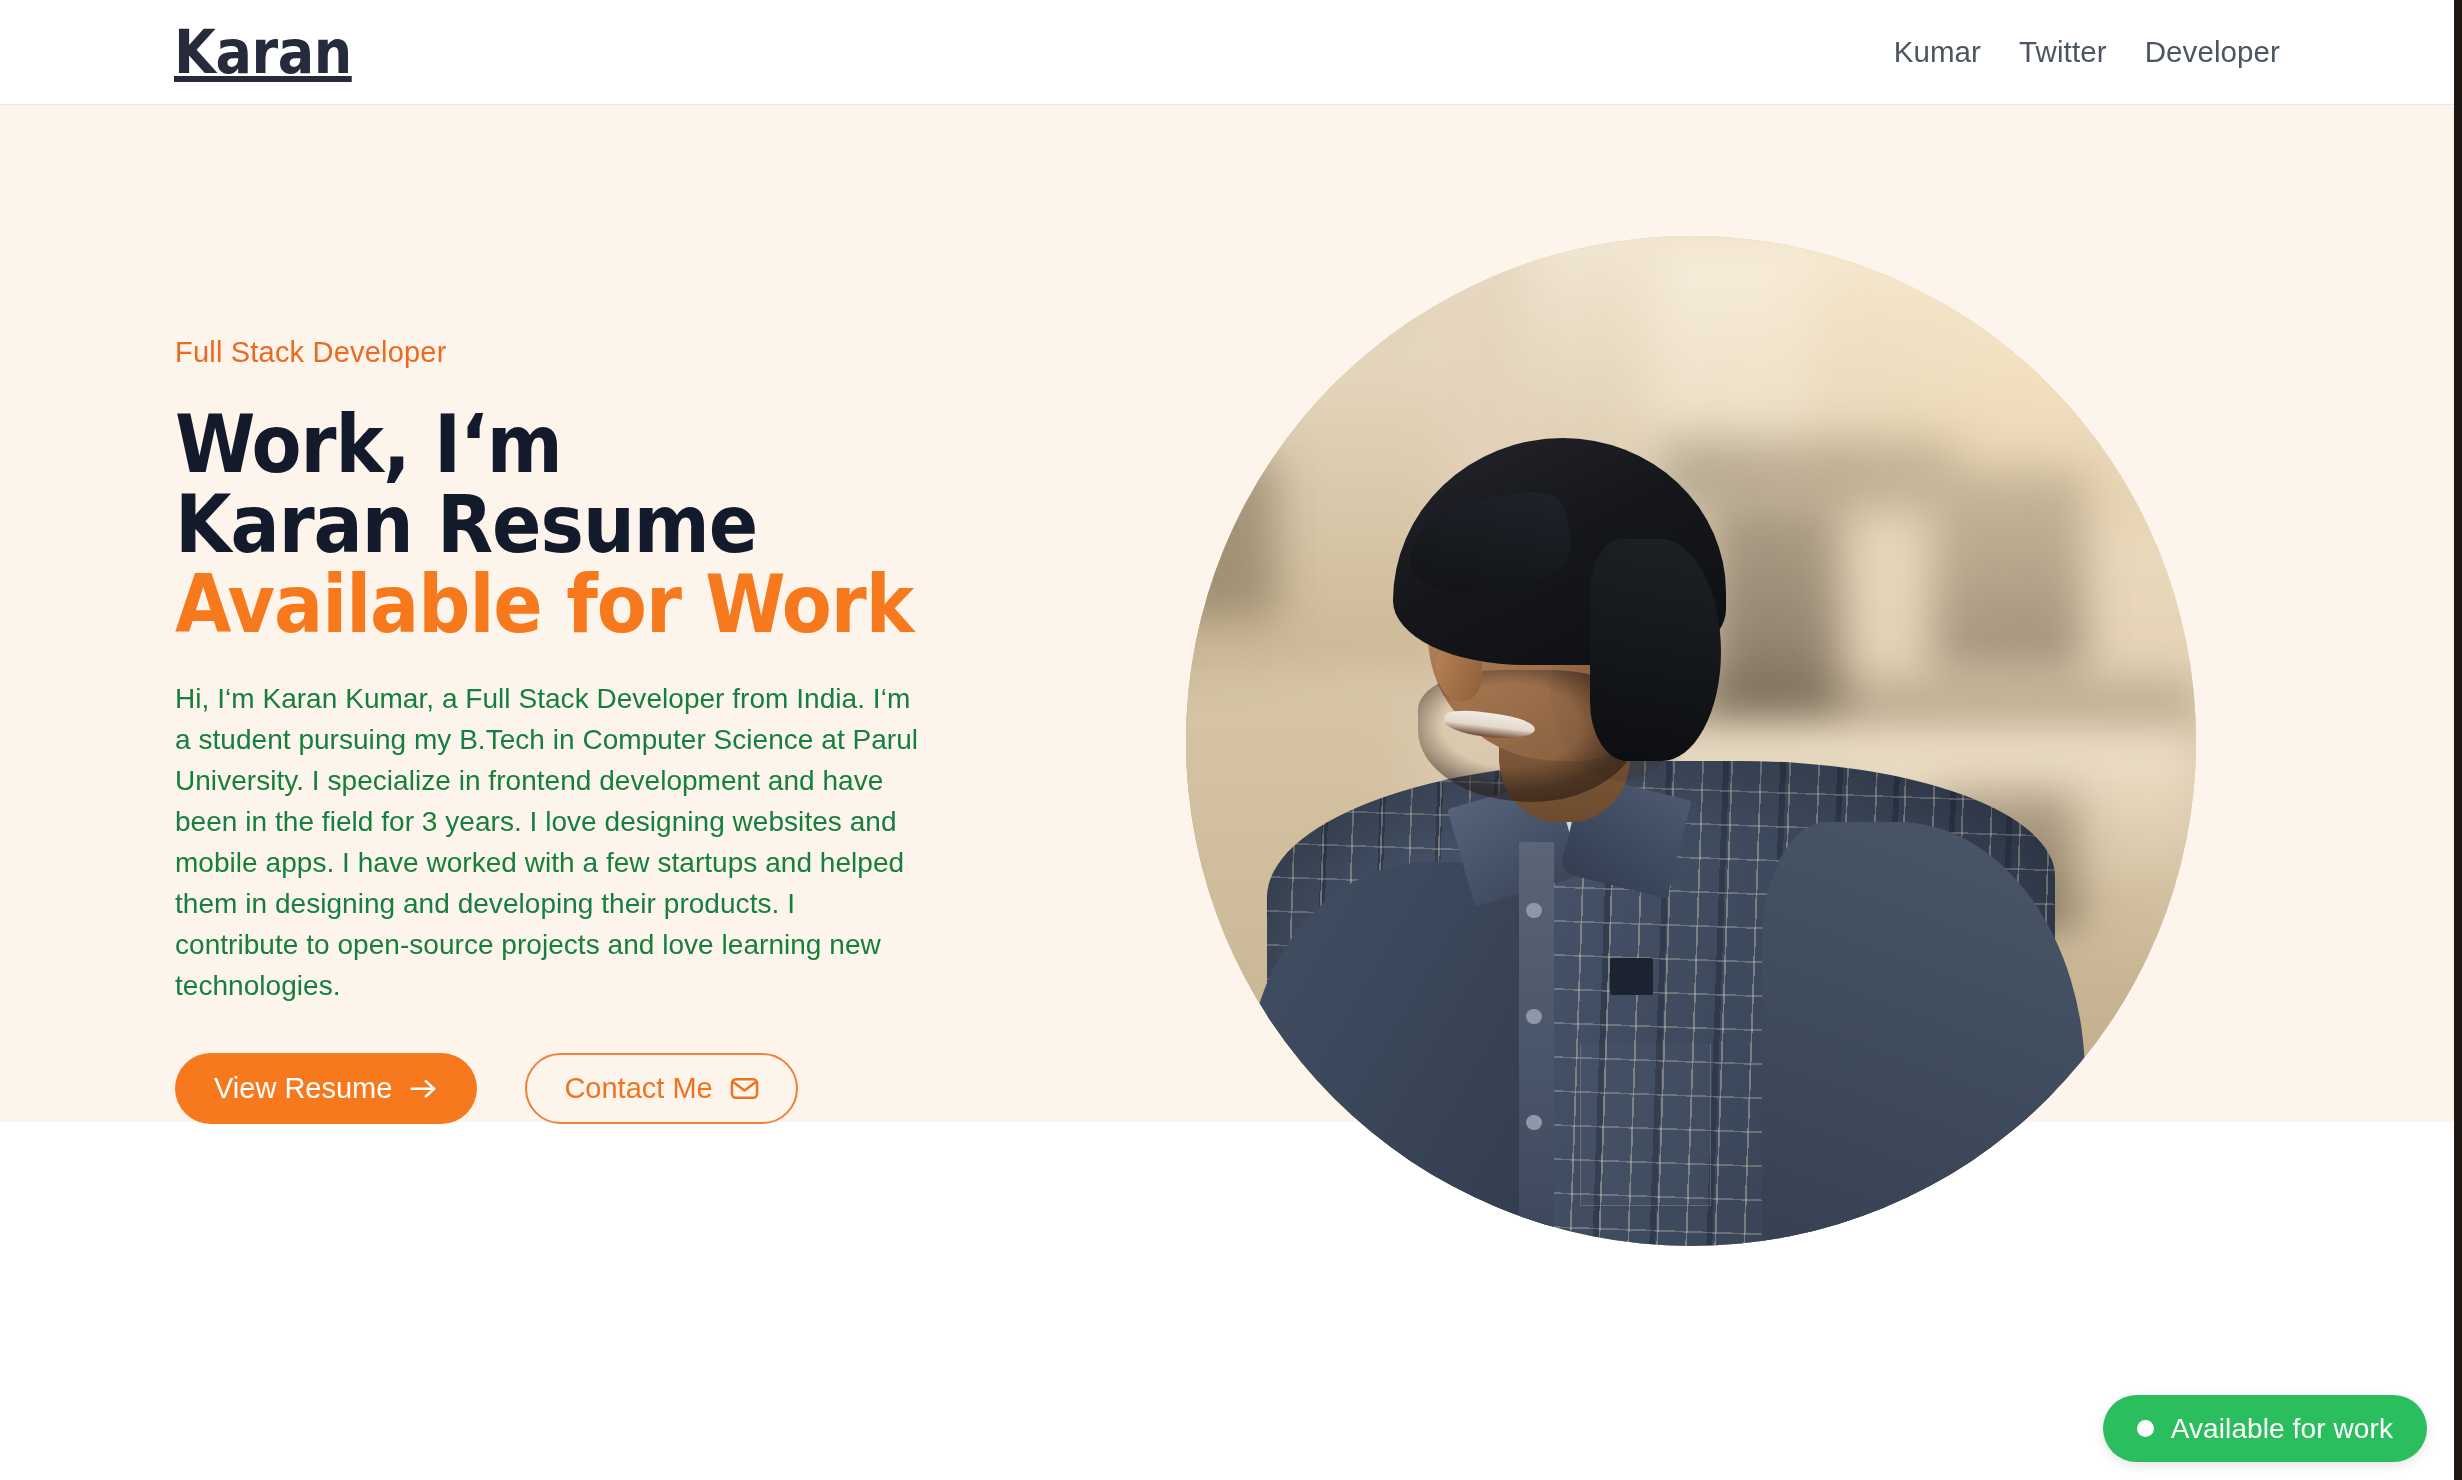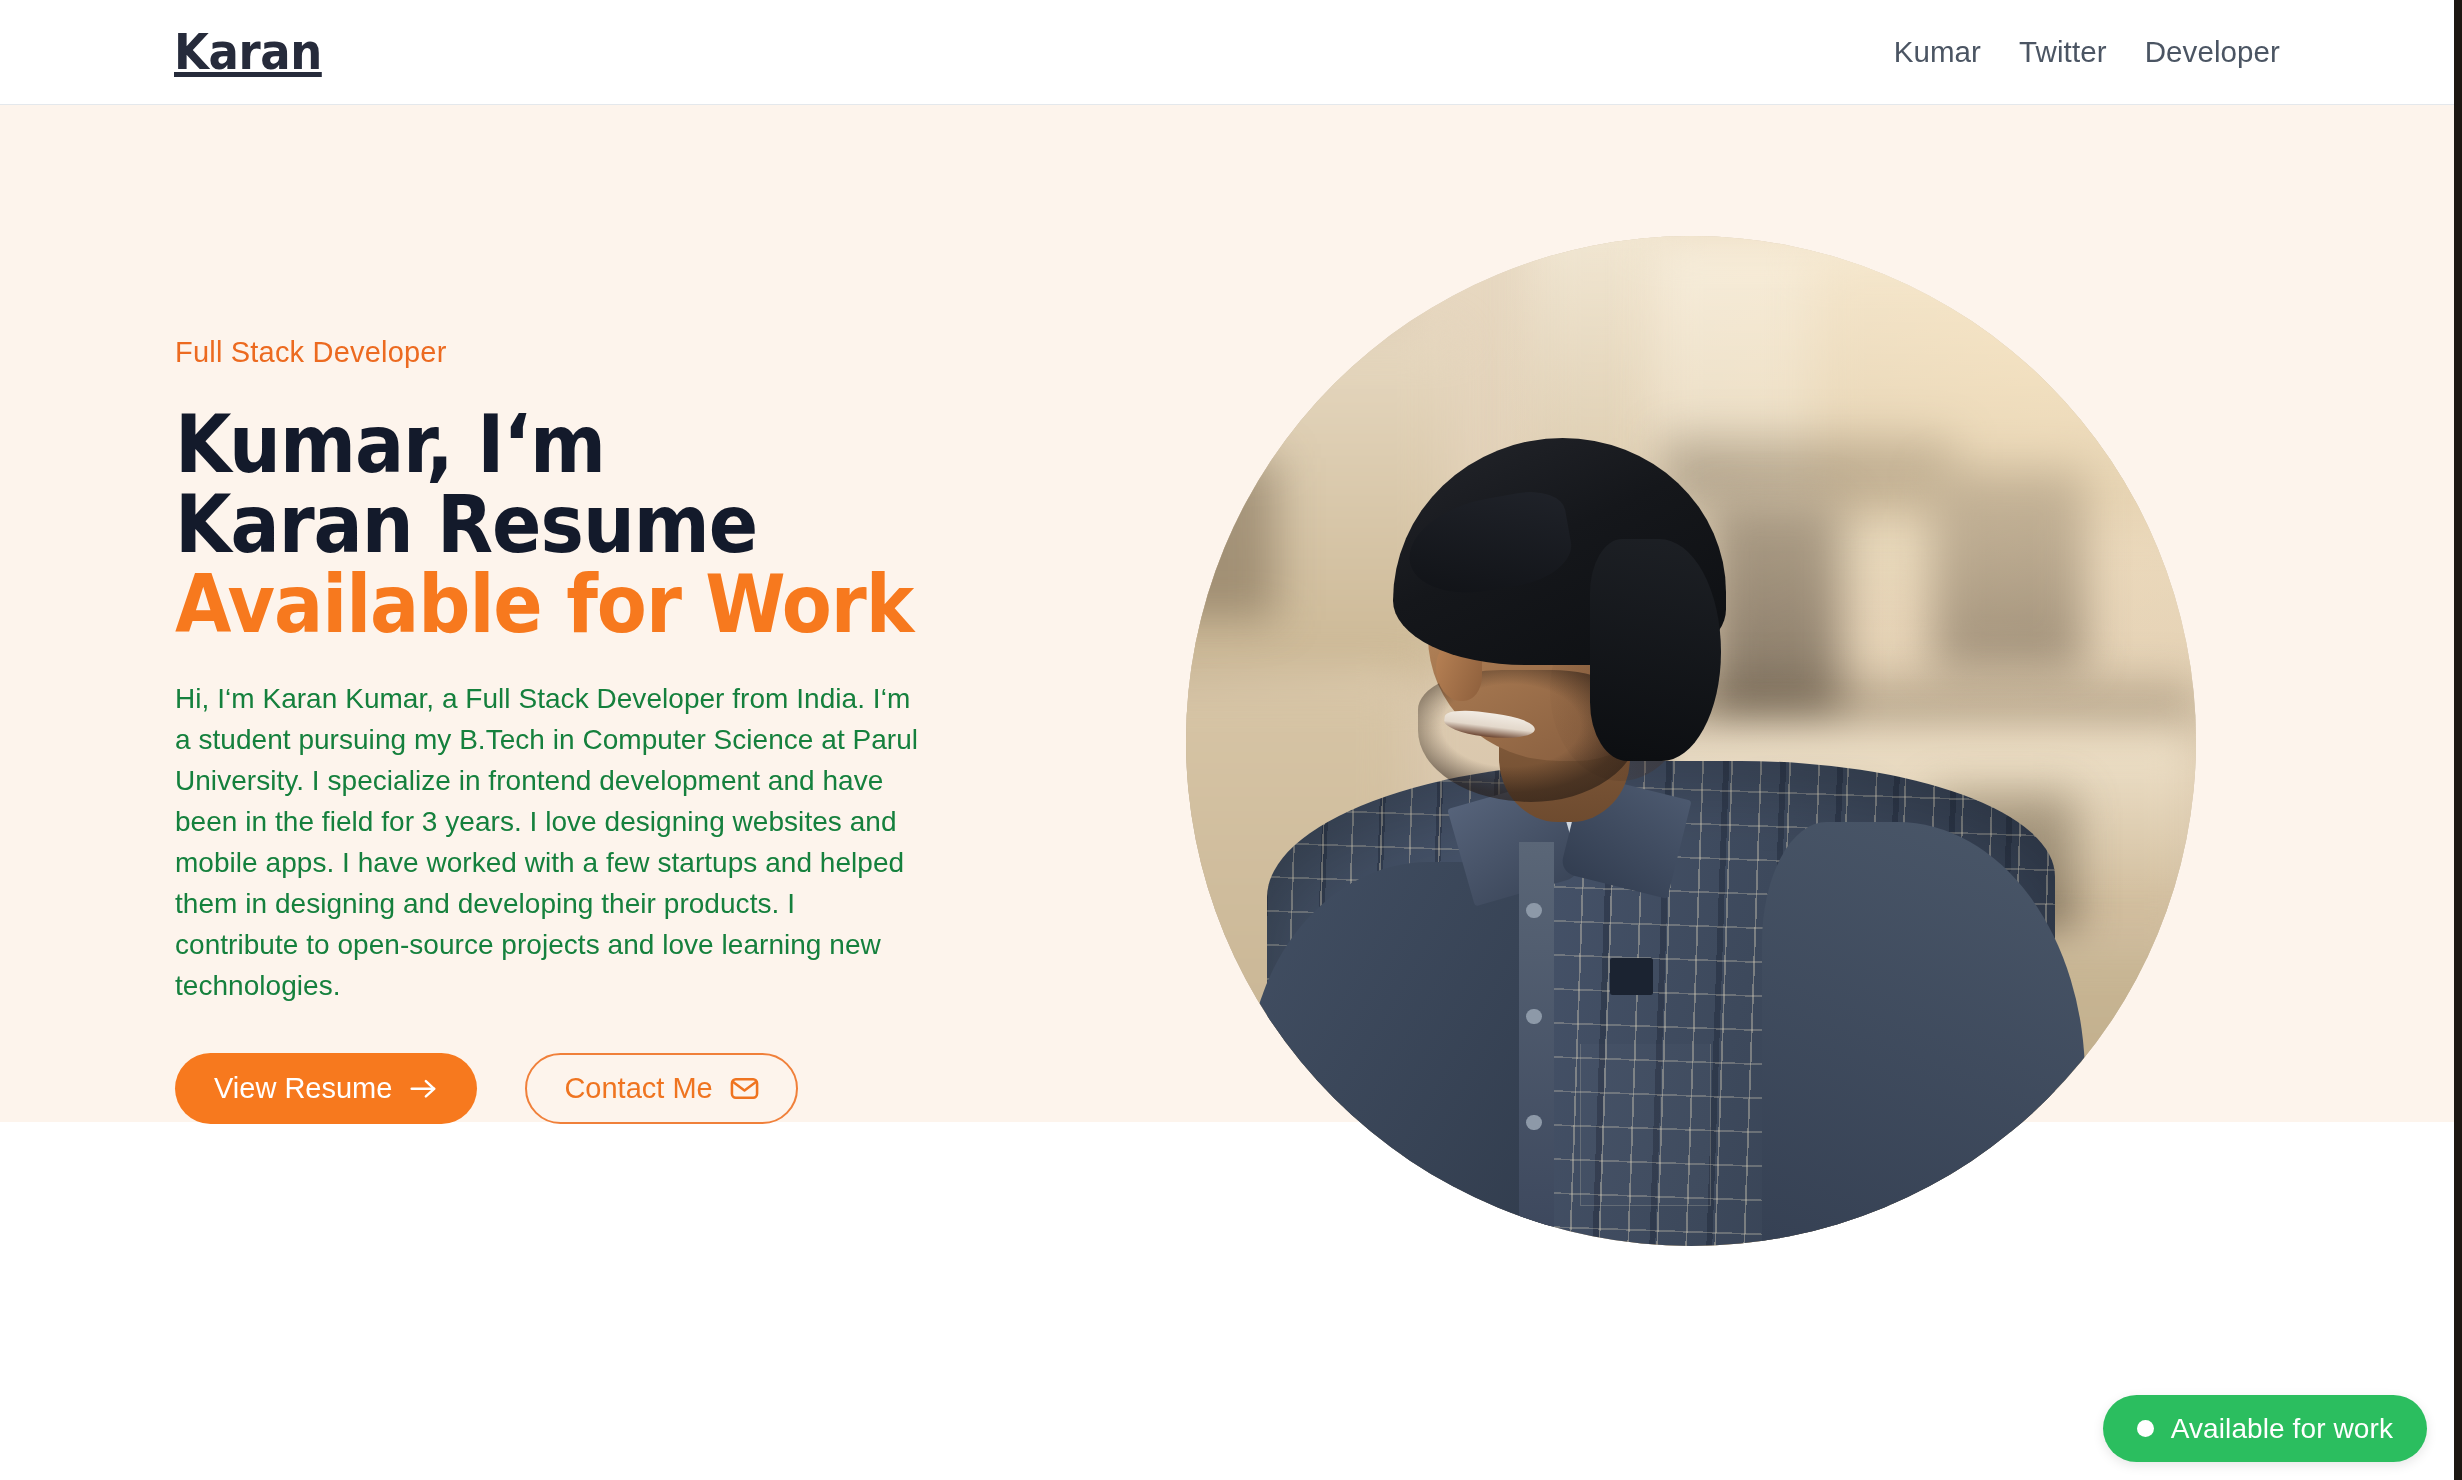--- a/index.html
+++ b/index.html
@@ -33,21 +33,21 @@
     border-bottom: 1.7px solid #e4e8ec;
     display: flex;
     align-items: center;
     justify-content: space-between;
     padding: 0 174px 0 174px;
   }
 
   .logo {
     font-family: "DejaVu Sans Condensed", "Liberation Sans Narrow", "Liberation Sans", sans-serif;
     font-weight: 700;
-    font-size: 50px;
+    font-size: 60px;
     letter-spacing: -0.4px;
     color: #262b3b;
     line-height: 1;
   }
 
   .nav-links {
     display: flex;
     align-items: center;
     gap: 38px;
   }
@@ -373,21 +373,21 @@
   </nav>
 </header>
 
 <section class="hero">
 
   <div class="hero-left">
 
     <div class="eyebrow">Full Stack Developer</div>
 
     <h1 class="hero-title">
-      <span class="line">Kumar, I‘m</span>
+      <span class="line">Work, I‘m</span>
       <span class="line">Karan Resume</span>
       <span class="accent">Available for Work</span>
     </h1>
 
     <p class="hero-desc">Hi, I‘m Karan Kumar, a Full Stack Developer from India. I‘m a student pursuing my B.Tech in Computer Science at Parul University. I specialize in frontend development and have been in the field for 3 years. I love designing websites and mobile apps. I have worked with a few startups and helped them in designing and developing their products. I contribute to open-source projects and love learning new technologies.</p>
 
     <div class="hero-actions">
 
       <button class="btn btn-primary">
         <span>View Resume</span>

